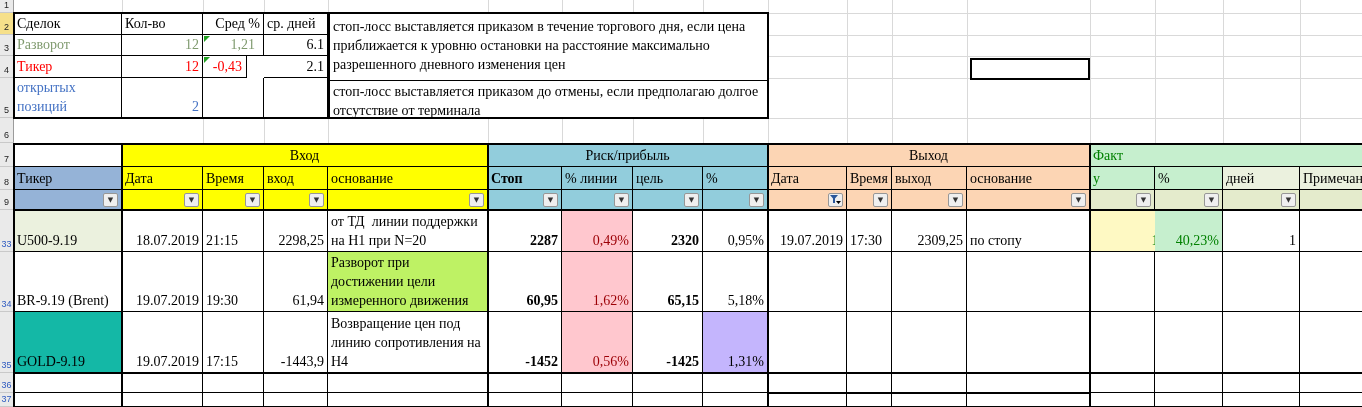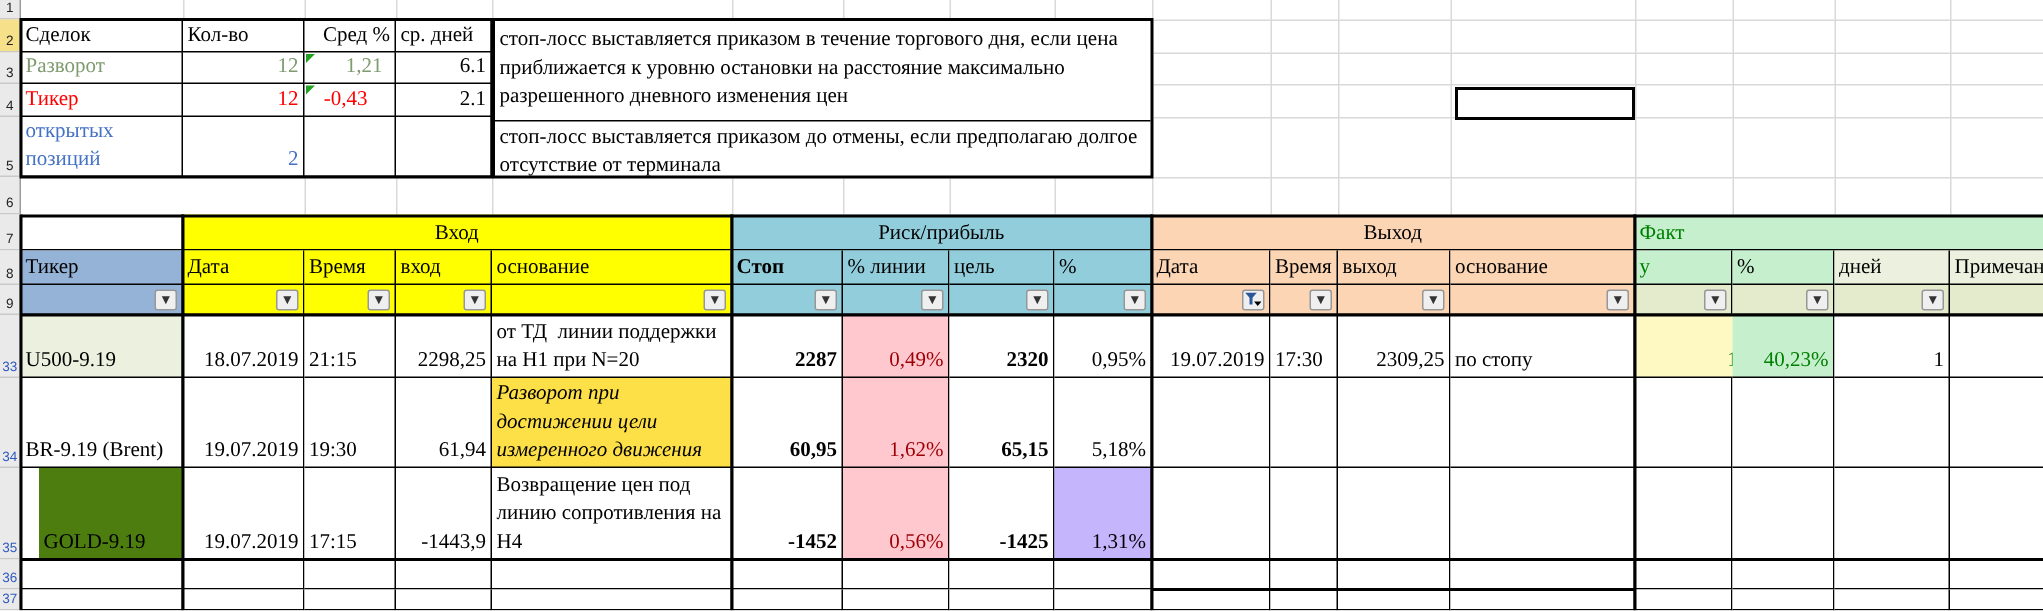--- a/index.html
+++ b/index.html
@@ -44,21 +44,21 @@
     <div class="cell bb" style="left:264px;top:13px;width:64px;height:22px">ср. дней</div>
 
     <div class="cell bb profit-row" style="left:14px;top:35px;width:108px;height:21px">Разворот</div>
     <div class="cell bb r profit-row" style="left:122px;top:35px;width:81px;height:21px">12</div>
     <div class="cell bb r profit-row" style="left:203px;top:35px;width:61px;height:21px;padding-right:8px">1,21</div>
     <div class="cell bb r" style="left:264px;top:35px;width:64px;height:21px">6.1</div>
     <div class="tri" style="left:204px;top:36px"></div>
 
     <div class="cell bb loss-row" style="left:14px;top:56px;width:108px;height:22px">Тикер</div>
     <div class="cell bb r loss-row" style="left:122px;top:56px;width:81px;height:22px">12</div>
-    <div class="cell bb r loss-row" style="left:203px;top:56px;width:61px;height:22px;padding-right:18px">-0,43</div>
+    <div class="cell bb r loss-row" style="left:186px;top:56px;width:61px;height:22px;padding-right:4px">-0,43</div>
     <div class="cell bb r" style="left:264px;top:56px;width:64px;height:22px">2.1</div>
     <div class="tri" style="left:204px;top:57px"></div>
 
     <div class="cell bb open-row" style="left:14px;top:78px;width:108px;height:40px">открытых позиций</div>
     <div class="cell bb r open-row" style="left:122px;top:78px;width:81px;height:40px">2</div>
     <div class="cell bb" style="left:203px;top:78px;width:61px;height:40px"></div>
     <div class="cell bb" style="left:264px;top:78px;width:64px;height:40px"></div>
     <div class="box2" style="left:13px;top:12px;width:316px;height:107px;pointer-events:none"></div>
   </div>
 
@@ -220,34 +220,34 @@
       <div class="cell bb r" style="left: 892px; top: 210px; width: 75px; height: 42px; background: rgb(255, 255, 255);">2309,25</div>
       <div class="cell bb" style="left: 967px; top: 210px; width: 123px; height: 42px; background: rgb(255, 255, 255);">по стопу</div>
       <div class="cell bb r" style="left: 1090px; top: 210px; width: 79px; height: 42px; background: #fef9c3; color: rgb(0, 128, 0); text-align: center;">11</div>
       <div class="cell bb r" style="left: 1155px; top: 210px; width: 68px; height: 42px; background: rgb(198, 239, 206); color: rgb(0, 128, 0);">40,23%</div>
       <div class="cell bb r" style="left: 1223px; top: 210px; width: 77px; height: 42px; background: rgb(255, 255, 255);">1</div>
       <div class="cell bb" style="left: 1300px; top: 210px; width: 100px; height: 42px; background: rgb(255, 255, 255);"></div>
       <div class="cell bb" style="left: 14px; top: 252px; width: 108px; height: 60px; background: rgb(255, 255, 255);">BR-9.19 (Brent)</div>
       <div class="cell bb r" style="left: 122px; top: 252px; width: 81px; height: 60px; background: rgb(255, 255, 255);">19.07.2019</div>
       <div class="cell bb" style="left: 203px; top: 252px; width: 61px; height: 60px; background: rgb(255, 255, 255);">19:30</div>
       <div class="cell bb r" style="left: 264px; top: 252px; width: 64px; height: 60px; background: rgb(255, 255, 255);">61,94</div>
-      <div class="cell bb" style="left: 328px; top: 252px; width: 160px; height: 60px; background: #fde047; font-style: italic;">Разворот при достижении цели измеренного движения</div>
+      <div class="cell bb" style="left: 328px; top: 252px; width: 160px; height: 60px; background: #bef264;">Разворот при достижении цели измеренного движения</div>
       <div class="cell bb r b" style="left: 488px; top: 252px; width: 74px; height: 60px; background: rgb(255, 255, 255);">60,95</div>
       <div class="cell bb r" style="left: 562px; top: 252px; width: 71px; height: 60px; background: rgb(255, 199, 206); color: rgb(156, 0, 6);">1,62%</div>
       <div class="cell bb r b" style="left: 633px; top: 252px; width: 70px; height: 60px; background: rgb(255, 255, 255);">65,15</div>
       <div class="cell bb r" style="left: 703px; top: 252px; width: 65px; height: 60px; background: rgb(255, 255, 255);">5,18%</div>
       <div class="cell bb r" style="left: 768px; top: 252px; width: 79px; height: 60px; background: rgb(255, 255, 255);"></div>
       <div class="cell bb" style="left: 847px; top: 252px; width: 45px; height: 60px; background: rgb(255, 255, 255);"></div>
       <div class="cell bb r" style="left: 892px; top: 252px; width: 75px; height: 60px; background: rgb(255, 255, 255);"></div>
       <div class="cell bb" style="left: 967px; top: 252px; width: 123px; height: 60px; background: rgb(255, 255, 255);"></div>
       <div class="cell bb r" style="left: 1090px; top: 252px; width: 65px; height: 60px; background: rgb(255, 255, 255);"></div>
       <div class="cell bb r" style="left: 1155px; top: 252px; width: 68px; height: 60px; background: rgb(255, 255, 255);"></div>
       <div class="cell bb r" style="left: 1223px; top: 252px; width: 77px; height: 60px; background: rgb(255, 255, 255);"></div>
       <div class="cell bb" style="left: 1300px; top: 252px; width: 100px; height: 60px; background: rgb(255, 255, 255);"></div>
-      <div class="cell bb" style="left: 26px; top: 312px; width: 108px; height: 61px; background: #4d7c0f;">GOLD-9.19</div>
+      <div class="cell bb" style="left: 14px; top: 312px; width: 108px; height: 61px; background: #14b8a6;">GOLD-9.19</div>
       <div class="cell bb r" style="left: 122px; top: 312px; width: 81px; height: 61px; background: rgb(255, 255, 255);">19.07.2019</div>
       <div class="cell bb" style="left: 203px; top: 312px; width: 61px; height: 61px; background: rgb(255, 255, 255);">17:15</div>
       <div class="cell bb r" style="left: 264px; top: 312px; width: 64px; height: 61px; background: rgb(255, 255, 255);">-1443,9</div>
       <div class="cell bb" style="left: 328px; top: 312px; width: 160px; height: 61px; background: rgb(255, 255, 255);">Возвращение цен под линию сопротивления на Н4</div>
       <div class="cell bb r b" style="left: 488px; top: 312px; width: 74px; height: 61px; background: rgb(255, 255, 255);">-1452</div>
       <div class="cell bb r" style="left: 562px; top: 312px; width: 71px; height: 61px; background: rgb(255, 199, 206); color: rgb(156, 0, 6);">0,56%</div>
       <div class="cell bb r b" style="left: 633px; top: 312px; width: 70px; height: 61px; background: rgb(255, 255, 255);">-1425</div>
       <div class="cell bb r" style="left: 703px; top: 312px; width: 65px; height: 61px; background: #c4b5fd;">1,31%</div>
       <div class="cell bb r" style="left: 768px; top: 312px; width: 79px; height: 61px; background: rgb(255, 255, 255);"></div>
       <div class="cell bb" style="left: 847px; top: 312px; width: 45px; height: 61px; background: rgb(255, 255, 255);"></div>

